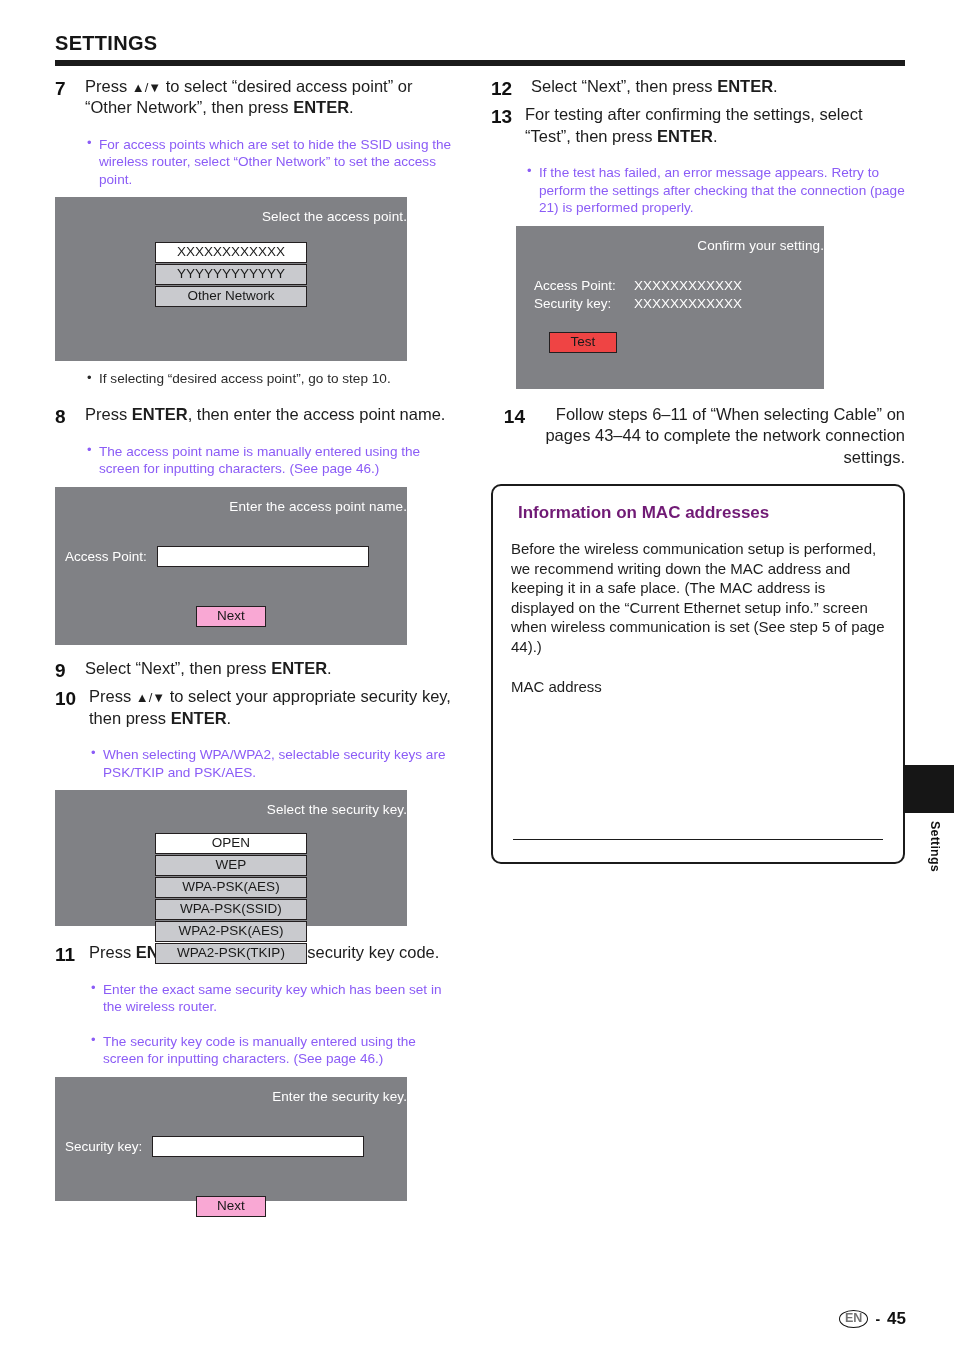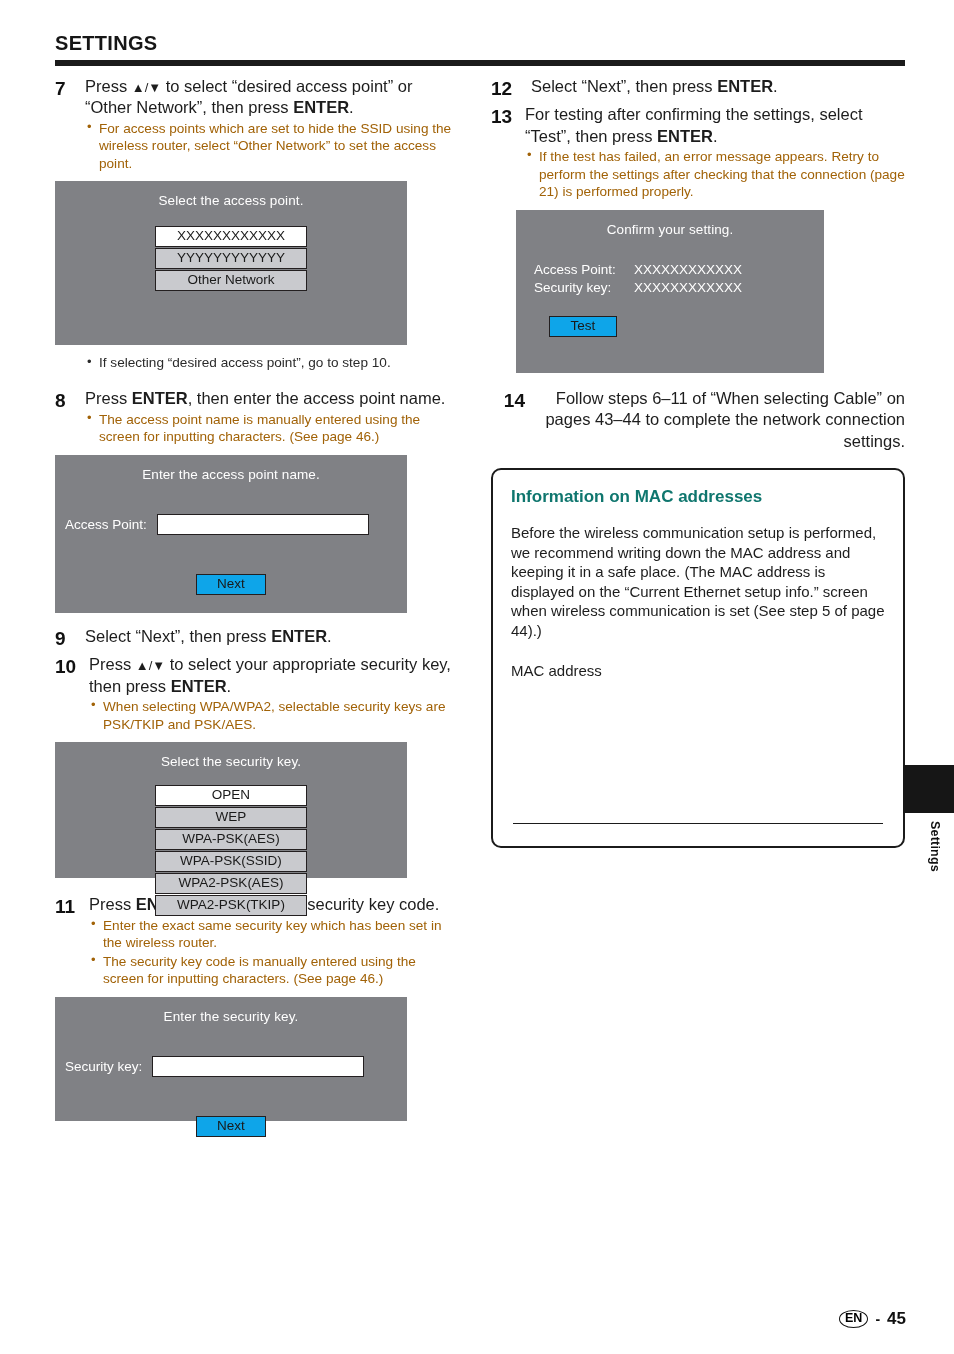--- a/index.html
+++ b/index.html
@@ -41,22 +41,22 @@
   .step-body { flex:1 1 auto; }
   .step-text {
     font-size:16.5px; line-height:1.30; color:#1d1d1d;
   }
   .step-text b { font-weight:bold; }
   .arrows { font-size:13px; letter-spacing:0px; }
 
   .bullets { margin:1px 0 0 0; padding:0; list-style:none; }
   .bullets li {
     position:relative; padding-left:14px;
-    font-size:13.6px; line-height:1.29; color:#a16207;
-    margin-top:1px;
+    font-size:13.6px; line-height:1.29; color:#8b5cf6;
+    margin-top:17px;
   }
   .bullets li::before {
     content:"\2022"; position:absolute; left:2px; top:-1px; font-size:13px;
   }
 
   
   .note-bullets { margin:9px 0 0 30px; padding:0; list-style:none; }
   .note-bullets li {
     position:relative; padding-left:14px;
     font-size:13.6px; line-height:1.32; color:#2a2a2a;
@@ -65,21 +65,21 @@
     content:"\2022"; position:absolute; left:2px; top:-1px; font-size:13px;
   }
 
   
   .osd {
     background:#808185;
     position:relative;
     font-family:"Liberation Sans", sans-serif;
   }
   .osd-title {
-    color:#ffffff; font-size:13.5px; text-align:center;
+    color:#ffffff; font-size:13.5px; text-align:right;
     padding-top:12px; letter-spacing:0.1px;
   }
   .osd-list { margin:0 auto; padding:0; list-style:none; }
   .osd-item {
     border:1.5px solid #231f20;
     background:#c9cace;
     color:#1a1a1a;
     font-size:13.5px;
     text-align:center;
     height:21px; line-height:18px;
@@ -91,26 +91,26 @@
     display:flex; align-items:center;
   }
   .osd-label {
     color:#ffffff; font-size:13.5px; white-space:nowrap;
   }
   .osd-input {
     background:#ffffff; border:1.5px solid #231f20;
     height:21px;
   }
   .osd-btn {
-    border:1.5px solid #231f20; background:#0ea5e9;
+    border:1.5px solid #231f20; background:#f9a8d4;
     color:#1a1a1a; font-size:13.5px; text-align:center;
     height:21px; line-height:18px; width:70px;
     margin:0 auto;
   }
-  .osd-btn.white { background:#0ea5e9;margin-left:33px; }
+  .osd-btn.white { background:#ef4444;margin-left:33px; }
 
   
   #fig-ap { margin-top:9px; width:352px; height:164px; }
   #fig-ap .osd-list { width:152px; margin-top:18px; }
 
   
   #fig-apname { margin-top:9px; width:352px; height:158px; }
   #fig-apname .osd-row { margin-top:32px; padding-left:10px; }
   #fig-apname .osd-input { width:212px; margin-left:10px; }
   #fig-apname .osd-btn { margin-top:39px; }
@@ -135,21 +135,21 @@
 
   
   .mac-box {
     margin-top:16px;
     border:2px solid #1b1b1b;
     border-radius:10px;
     padding:17px 18px 14px 18px;
     height:380px;
     position:relative;
   }
-  .mac-title { font-size:17px; font-weight:bold; color:#0f766e; }
+  .mac-title { font-size:17px; font-weight:bold; color:#701a75;margin-left:7px; }
   .mac-p {
     font-size:15px; line-height:1.30; color:#1d1d1d; margin-top:16px;
   }
   .mac-label { font-size:15px; color:#1d1d1d; margin-top:22px; }
   .mac-line {
     position:absolute; left:20px; right:20px; bottom:22px;
     border-bottom:1.5px solid #1b1b1b; height:0;
   }
 
   
@@ -165,21 +165,21 @@
 
   
   .footer {
     position:absolute; right:48px; bottom:25px;
     display:flex; align-items:center; gap:7px;
   }
   .lang-badge {
     border:1.7px solid #111; border-radius:50%;
     font-size:12.5px; font-weight:bold;
     padding:0px 5px 1px 5px;
-    line-height:15px; color:#000000;
+    line-height:15px; color:#737373;
   }
   .footer-dash { font-size:14px; font-weight:bold; color:#111; }
   .page-no { font-size:17px; font-weight:bold; color:#111; }
 </style>
 </head>
 <body>
 
 <div class="page">
 
   <div class="page-title">SETTINGS</div>

